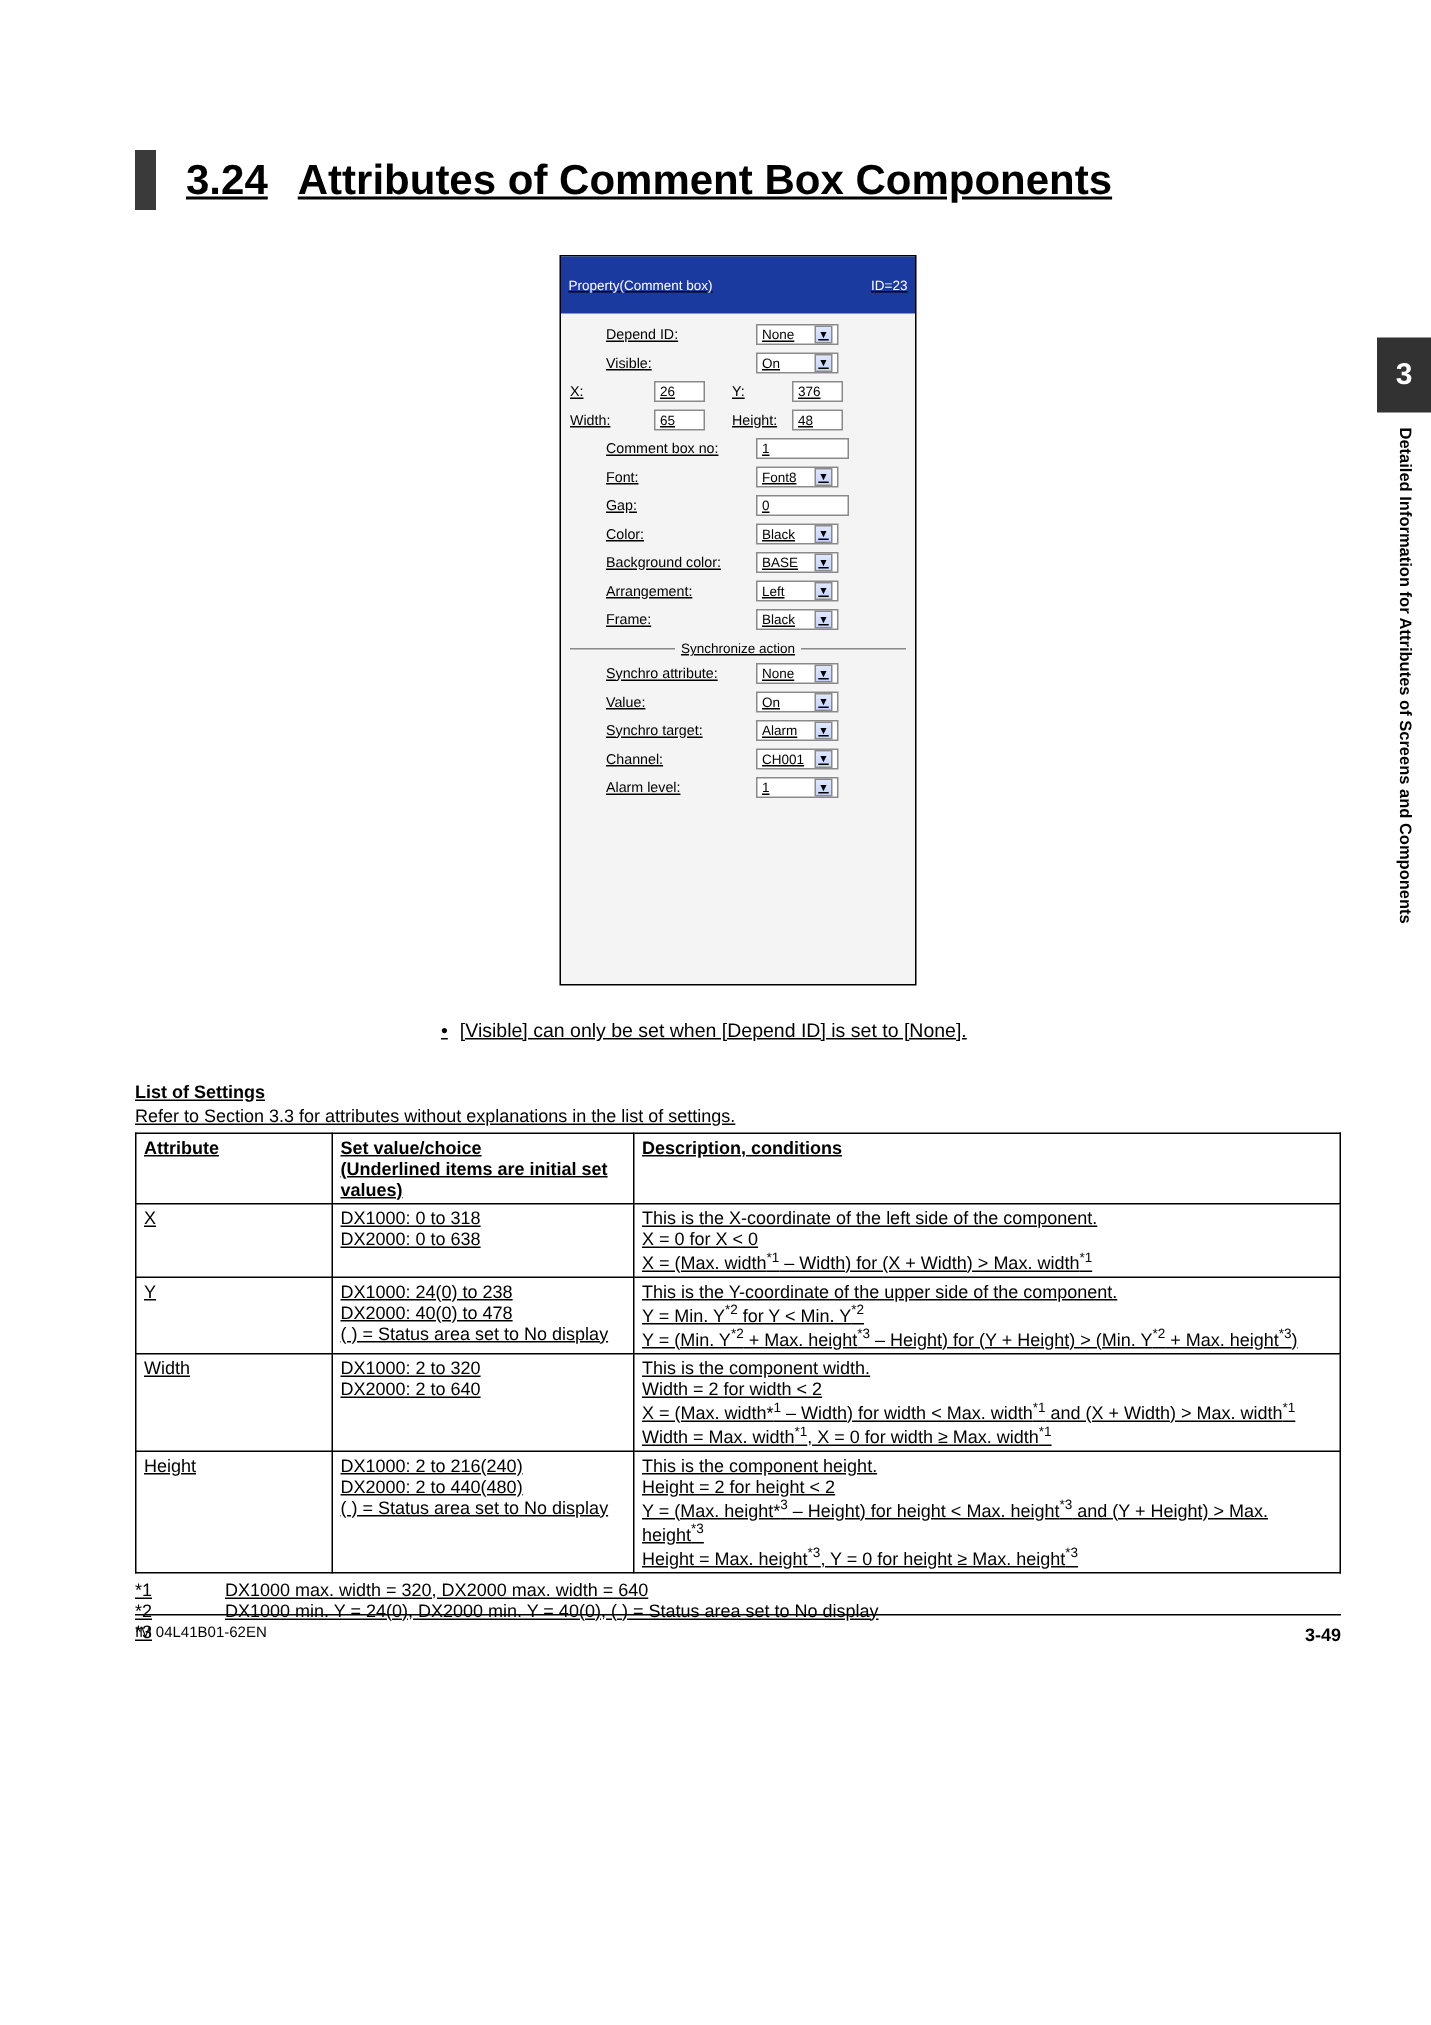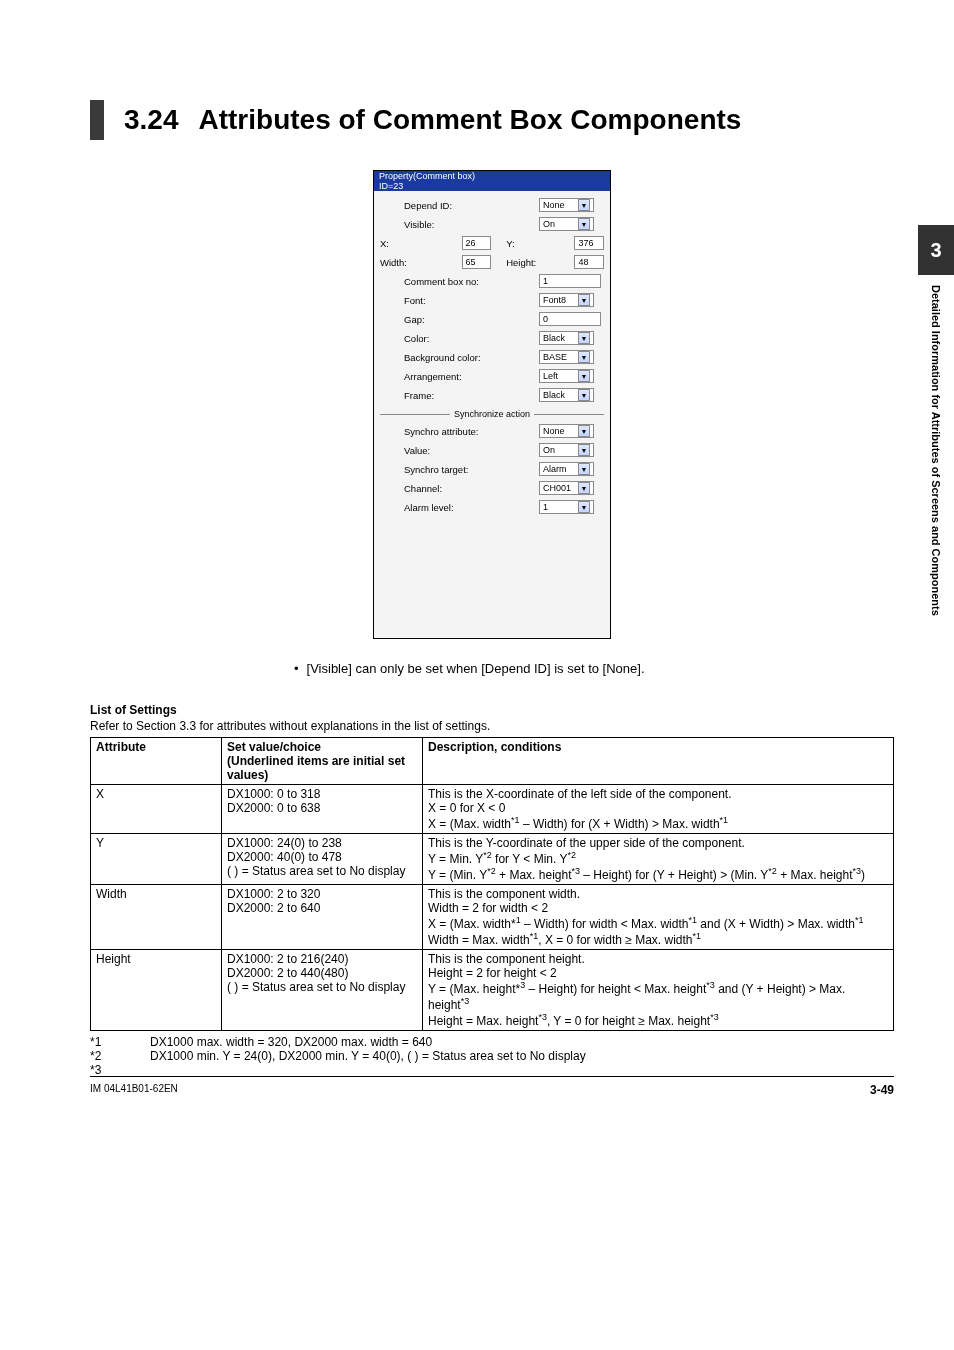--- a/index.html
+++ b/index.html
@@ -10,20 +10,21 @@
     font-size: 12px;
     color: #000;
     width: 954px;
   }
   .page {
     position: relative;
     width: 954px;
     height: 1157px;
     box-sizing: border-box;
     padding: 100px 60px 0 90px;
+    text-decoration: underline;
   }
   .title-row {
     display: flex;
     align-items: center;
     margin-bottom: 30px;
   }
   .title-bar {
     width: 14px;
     height: 40px;
     background: #3a3a3a;
@@ -74,25 +75,24 @@
   }
   .shot {
     width: 236px;
     border: 1px solid #000;
     background: #f4f4f4;
     font-size: 9.5px;
   }
   .shot-titlebar {
     background: #1a3aa0;
     color: #fff;
-    padding: 0 5px;
+    padding: 14px 5px;
     display: flex;
     justify-content: space-between;
     font-size: 9px;
-    flex-direction: column;
   }
   .shot-body {
     padding: 6px 6px 120px 6px;
   }
   .prop-row {
     display: flex;
     align-items: center;
     margin-bottom: 3px;
     height: 16px;
   }
@@ -101,21 +101,20 @@
   .p-field {
     background: #fff;
     border: 1px solid #8a8a8a;
     height: 14px;
     padding: 0 3px;
     font-size: 9px;
     display: inline-flex;
     align-items: center;
     justify-content: space-between;
     box-sizing: border-box;
-    margin-left: 35px;
   }
   .w26 { width: 34px; }
   .w40 { width: 55px; }
   .w62 { width: 62px; justify-content: flex-start; }
   .dd-arrow {
     width: 10px;
     height: 10px;
     background: linear-gradient(#dfe7ff, #c5d5ff);
     border: 1px solid #8a8a8a;
     font-size: 7px;

